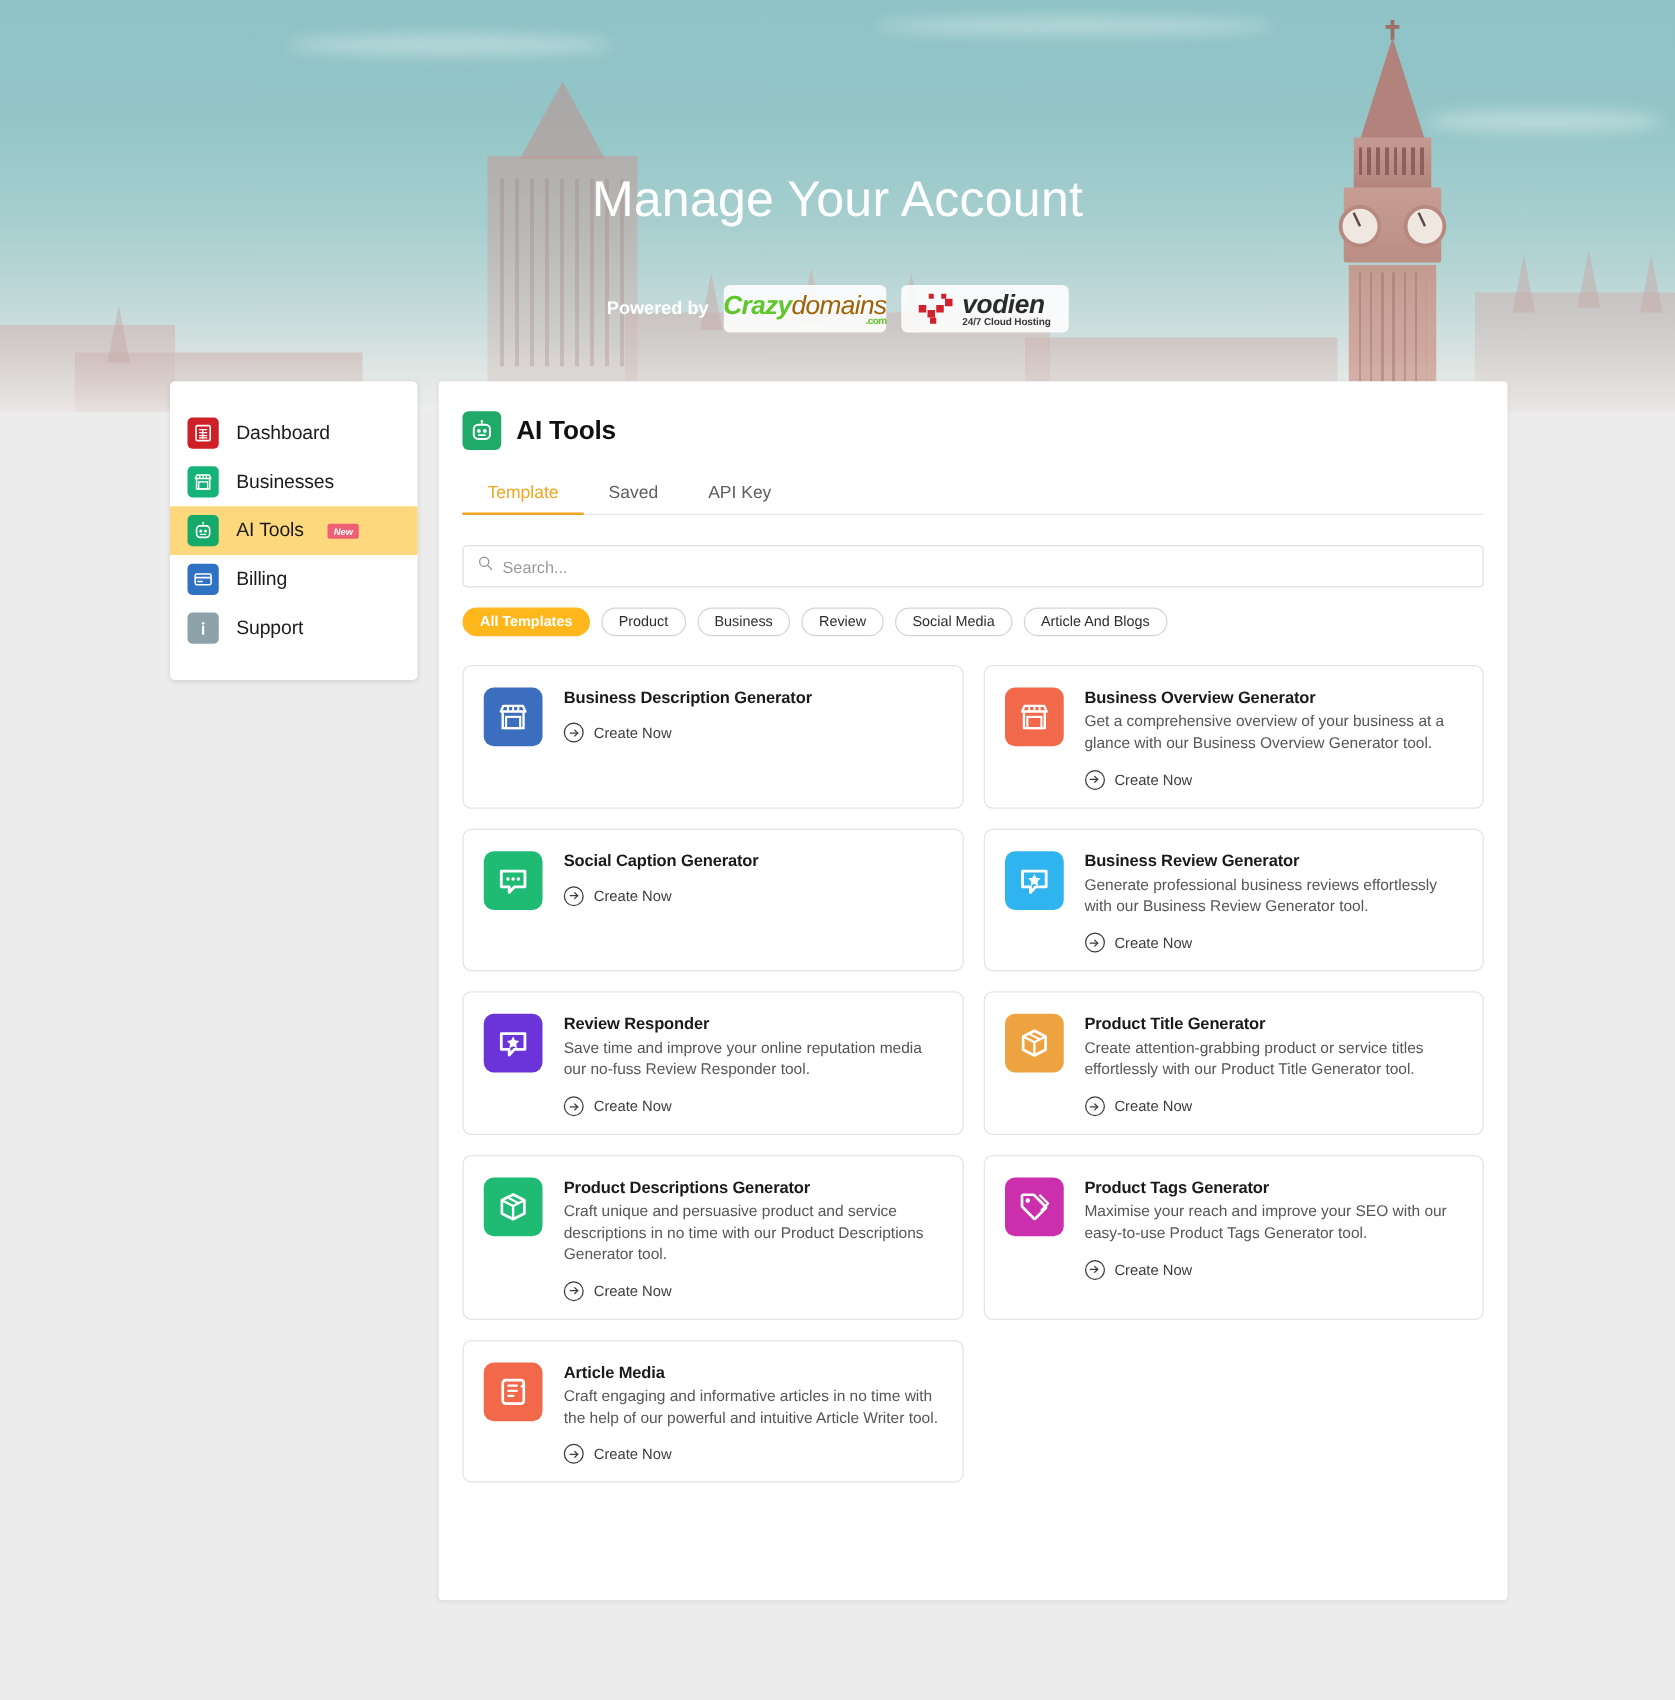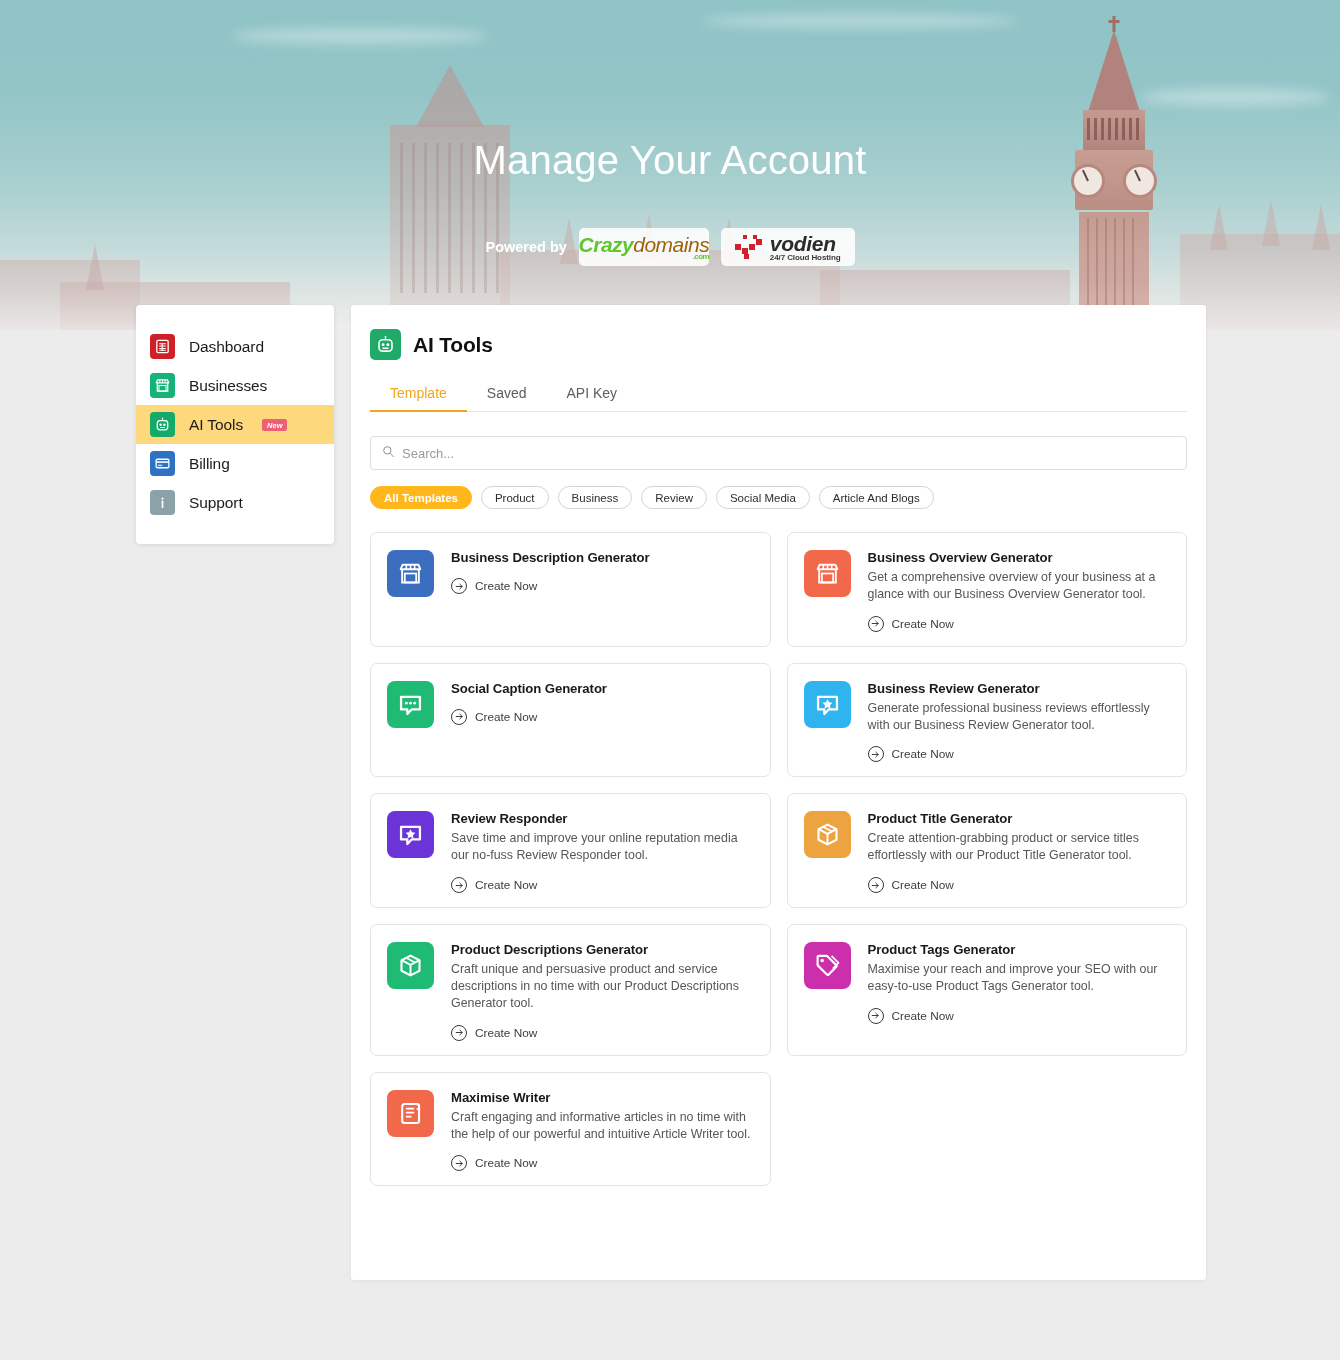--- a/index.html
+++ b/index.html
@@ -720,21 +720,21 @@
         </div>
         <div class="card">
           <div class="card-icon" style="background: rgb(242, 104, 74);">
             <svg width="27" height="27" viewBox="0 0 24 24" fill="none">
               <path d="M6.2 3.6h11.4a2 2 0 012 2v12.8a2 2 0 01-2 2H6.8a2.2 2.2 0 01-2.2-2.2V5.8a2.2 2.2 0 012.2-2.2z" stroke="#fff" stroke-width="1.9" stroke-linejoin="round"></path>
               <path d="M8.6 7.6h6M8.6 11.2h6M8.6 14.8h3.6" stroke="#fff" stroke-width="1.6" stroke-linecap="round"></path>
               <path d="M17.4 3.6c1.4 0 2.2 1 2.2 2.4s-.9 2.2-2.2 2.2" stroke="#fff" stroke-width="1.5"></path>
             </svg>
           </div>
           <div class="card-body">
-            <div class="card-title">Maximise Writer</div>
+            <div class="card-title">Article Media</div>
             <div class="card-desc">Craft engaging and informative articles in no time with the help of our powerful and intuitive Article Writer tool.</div>
             <div class="create-now">
               <span class="arrow-circle">
                 <svg width="9" height="9" viewBox="0 0 12 12" fill="none">
                   <path d="M1.6 6h8" stroke="#3a3a3a" stroke-width="1.3" stroke-linecap="round"></path>
                   <path d="M6.4 2.9L9.6 6l-3.2 3.1" stroke="#3a3a3a" stroke-width="1.3" stroke-linecap="round" stroke-linejoin="round"></path>
                 </svg>
               </span>
               <span class="create-label">Create Now</span>
             </div>

